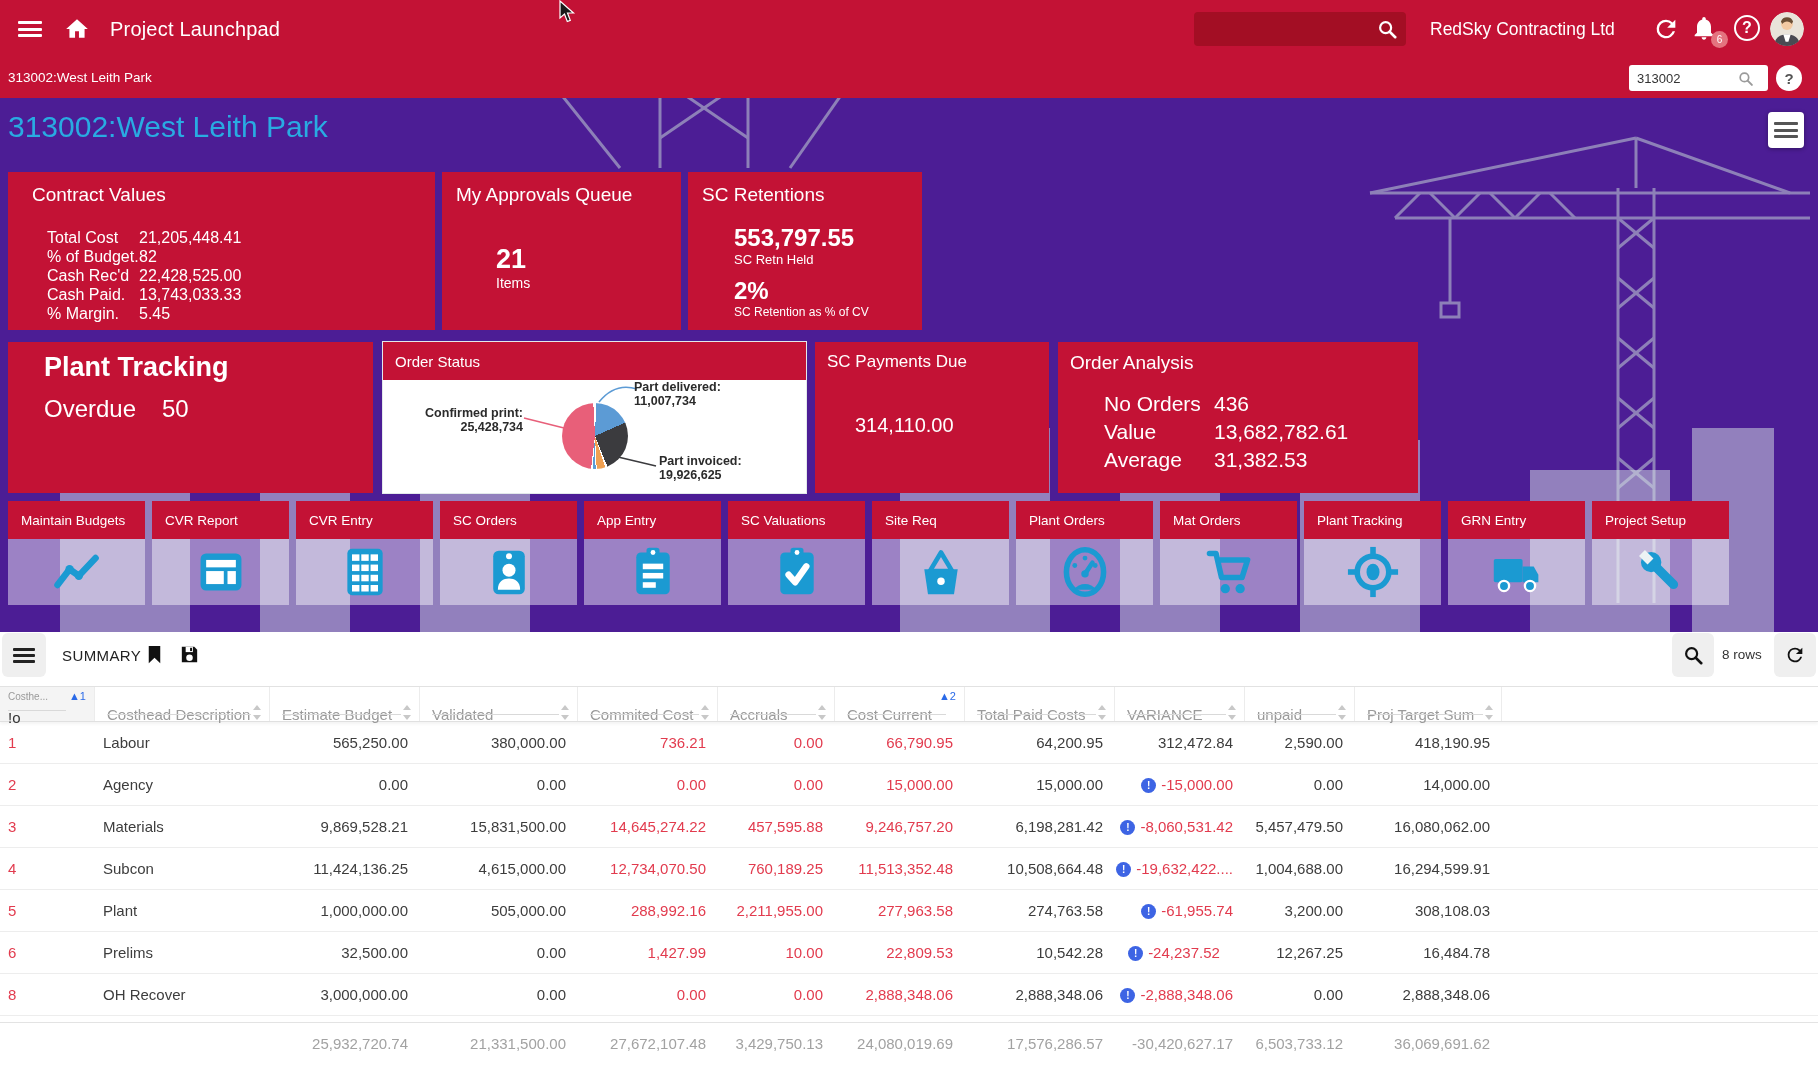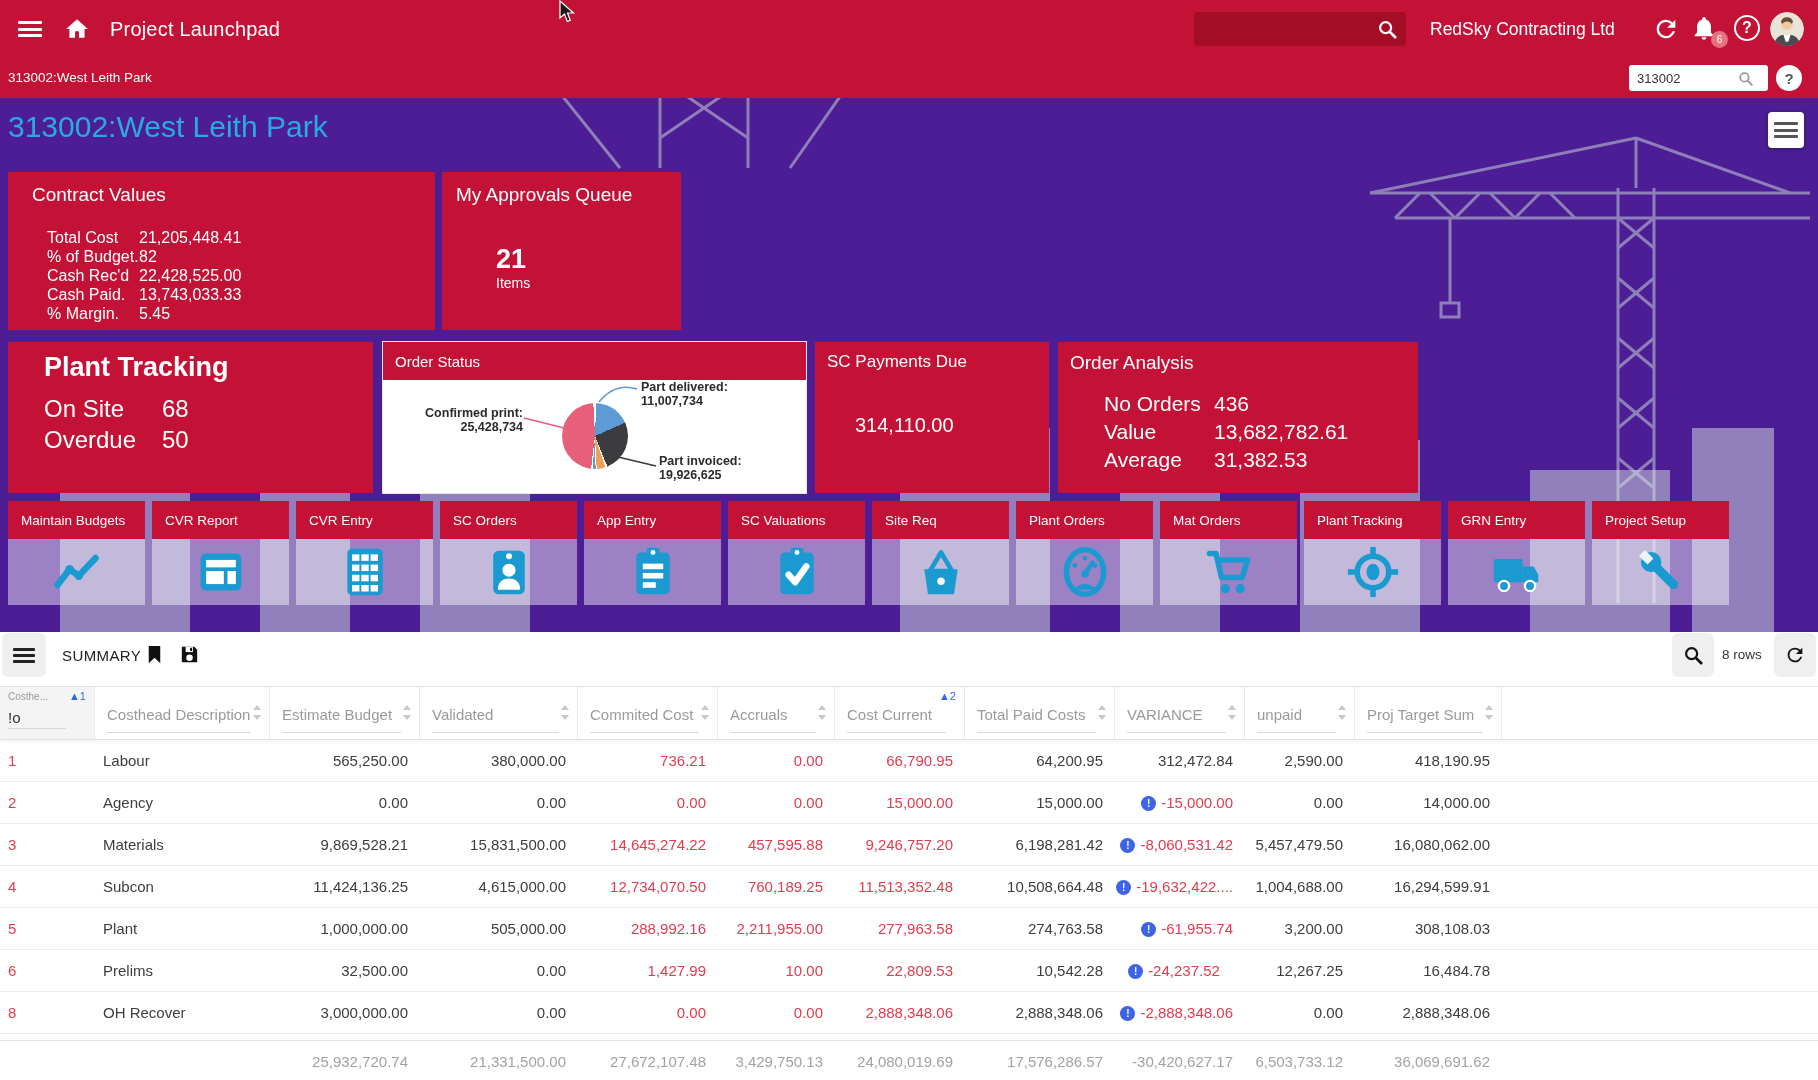--- a/index.html
+++ b/index.html
@@ -68,21 +68,21 @@
   .kv-lg .kvr { display:flex; line-height:31px; }
   .kv-lg .kvl { width:118px; }
 
   #card-order-status { left:383px; top:342px; width:423px; height:151px; background:#fff;
     box-shadow:0 0 0 1px #e3e9ea; }
   .os-head { position:absolute; left:0; top:0; width:100%; height:38px; background:#c31235; color:#fff;
     display:flex; align-items:center; padding-left:12px; font-size:15px; }
   .pie { position:absolute; left:179px; top:61px; width:66px; height:66px; border-radius:50%; }
   .os-callout { position:absolute; font-size:12.5px; font-weight:bold; color:#2b2b2b; line-height:14px; }
   #callout-confirmed { left:0; top:64px; width:140px; text-align:right; }
-  #callout-delivered { left:258px; top:38px; }
+  #callout-delivered { left:251px; top:38px; }
   #callout-invoiced { left:276px; top:112px; }
   .os-lines { position:absolute; left:0; top:0; width:423px; height:151px; }
 
   #card-scpay { left:815px; top:342px; width:234px; height:151px; padding:10px 0 0 12px; }
   #card-scpay h3 { font-size:17px; }
   .scpay-amt { margin:42px 0 0 28px; font-size:20px; }
   #card-oa { left:1058px; top:342px; width:360px; height:151px; padding:10px 0 0 12px; }
   #card-oa h3 { font-size:19px; }
   .kv-md { margin:16px 0 0 34px; font-size:21px; }
   .kv-md .kvr { display:flex; line-height:28px; }
@@ -101,21 +101,21 @@
   .gt-burger { position:absolute; left:2px; top:1px; width:44px; height:44px; background:#efefef; border-radius:6px;
     display:flex; align-items:center; justify-content:center; }
   .gt-burger .hamburger { width:22px; height:15px; }
   .gt-burger .hamburger span { background:#222; height:3px; }
   .gt-title { position:absolute; left:62px; top:15px; font-size:15px; color:#222; letter-spacing:.4px; }
   .gt-ic { position:absolute; top:11px; width:23px; height:23px; color:#111; }
   .gt-btn { position:absolute; top:1px; width:42px; height:44px; background:#efefef; border-radius:6px;
     display:flex; align-items:center; justify-content:center; color:#111; }
   .gt-rows { position:absolute; left:1722px; top:15px; font-size:13.5px; color:#333; }
 
-  #grid-header { position:relative; margin-top:8px; height:54px; display:flex;
+  #grid-header { position:relative; margin-top:8px; height:36px; display:flex;
     border-top:1px solid #e2e2e2; border-bottom:1px solid #e0e0e0; box-shadow:0 2px 3px rgba(0,0,0,.05); }
   .gh-cell { position:relative; height:100%; border-right:1px solid #ececec; flex:none; }
   .gh-label { position:absolute; left:12px; top:19px; font-size:15px; color:#9a9a9a; white-space:nowrap; }
   .gh-underline { position:absolute; left:12px; right:18px; bottom:6px; border-bottom:1px solid #d9d9d9; }
   .gh-caret { position:absolute; right:7px; top:17px; }
   .gh-badge { position:absolute; right:8px; top:3px; font-size:11px; color:#2a6ae8; }
   .gh-first { background:#f4f4f4; }
   .gh-mini { position:absolute; left:8px; top:4px; font-size:10px; color:#9a9a9a; }
   .gh-filter { position:absolute; left:8px; top:22px; font-size:15px; color:#333; }
   .gh-first .gh-underline { left:8px; right:28px; bottom:10px; }
@@ -265,28 +265,31 @@
           <span class="kvl">% Margin.</span>
           <span class="kvv">5.45</span>
         </div>
       </div>
   </div>
   <div class="card" id="card-appr">
     <h3>My Approvals Queue</h3>
     <div class="appr-count">21</div>
     <div class="appr-unit">Items</div>
   </div>
+  <div class="card" id="card-retn">
+    <h3>SC Retentions</h3>
+    <div class="retn-big">553,797.55</div>
+    <div class="retn-lab">SC Retn Held</div>
+    <div class="retn-pct">2%</div>
+    <div class="retn-pctlab">SC Retention as % of CV</div>
+  </div>
 
   <div class="card" id="card-plant">
     <h3>Plant Tracking</h3>
     <div class="kv-lg" id="pt-rows">
-        <div class="kvr">
-          <span class="kvl">On Site</span>
-          <span class="kvv">68</span>
-        </div>
         <div class="kvr">
           <span class="kvl">Overdue</span>
           <span class="kvv">50</span>
         </div>
       </div>
   </div>
 
   <div class="card" id="card-order-status">
     <div class="os-head">Order Status</div>
     <svg class="os-lines" viewBox="0 0 423 151">

